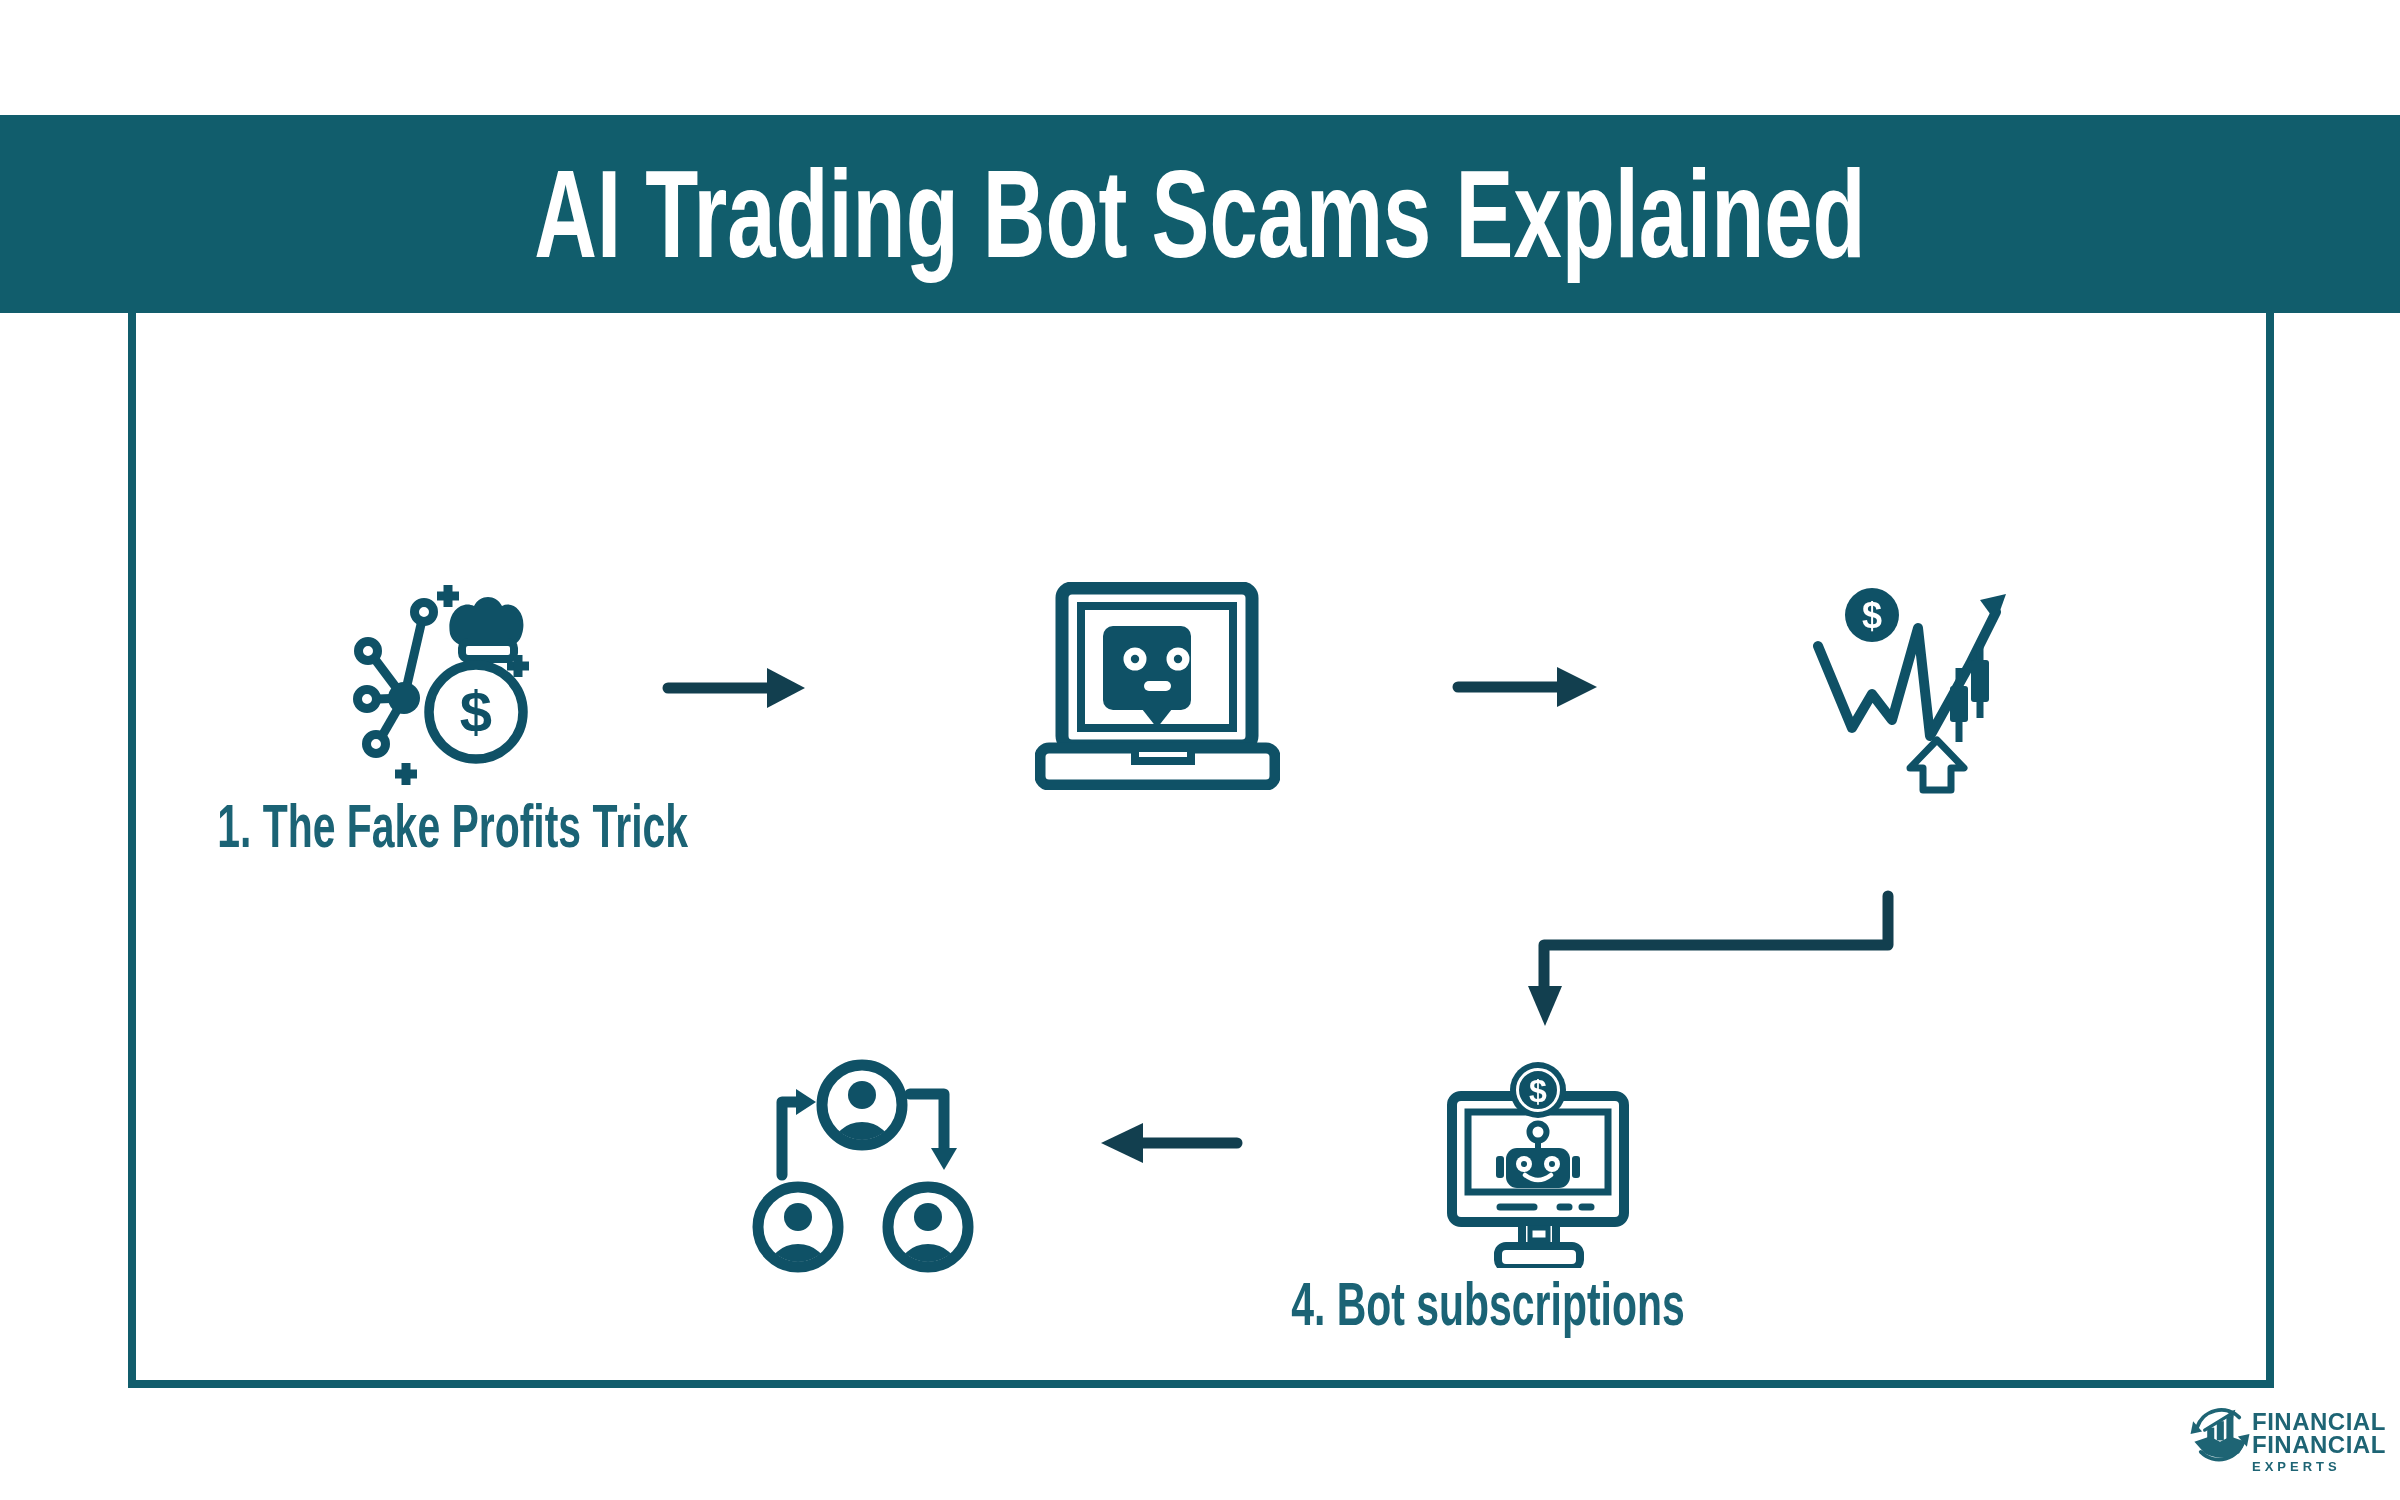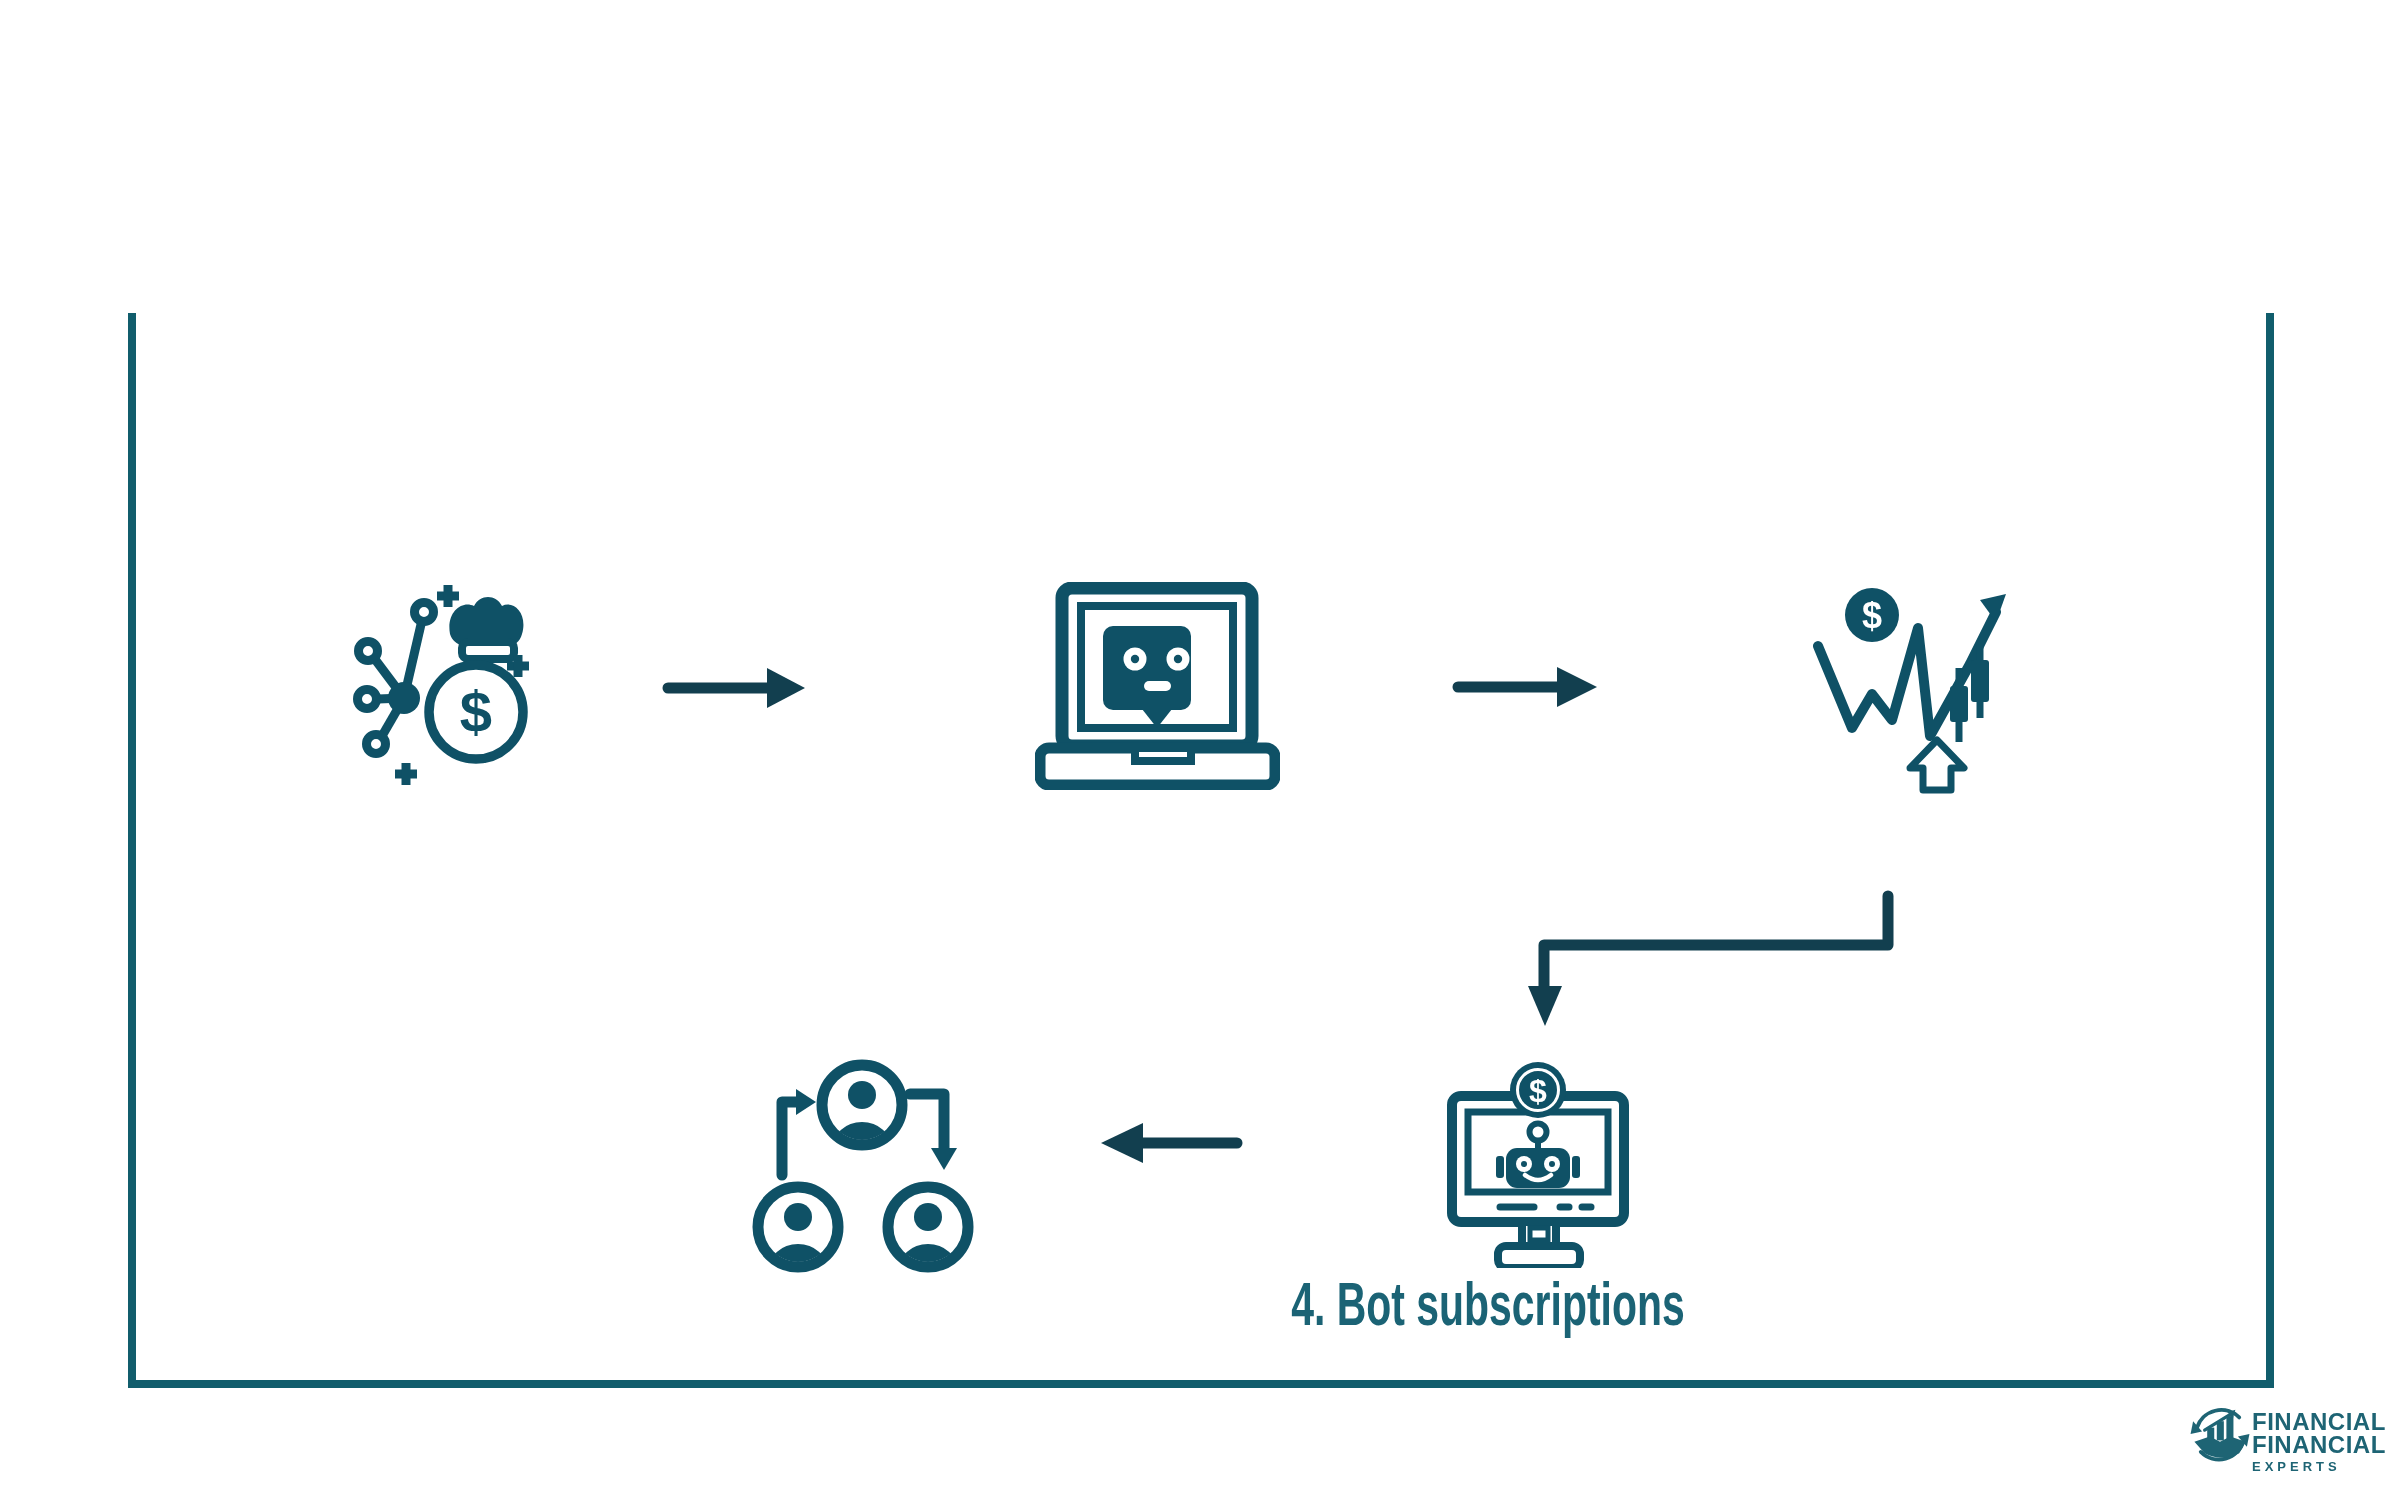--- a/index.html
+++ b/index.html
@@ -28,20 +28,23 @@
   .logo{position:absolute;left:2188px;top:1402px;display:flex;align-items:flex-start;}
   .logo-text{padding-top:8px;color:var(--logo);}
   .logo-line{font-weight:700;font-size:24px;line-height:23px;letter-spacing:0.5px;}
   .logo-sub{font-weight:700;font-size:13px;letter-spacing:4px;margin-top:3px;}
 </style>
 </head>
 <body>
 
 <div class="canvas">
 
+  <header class="banner">
+    <span class="condense title">AI Trading Bot Scams Explained</span>
+  </header>
 
   <div class="frame"></div>
 
   <svg class="abs" style="left:352px;top:578px;" width="180" height="214" viewBox="0 0 180 214">
     <g stroke="#0f5166" stroke-width="9" fill="none">
       <line x1="52" y1="120" x2="70" y2="42"></line>
       <line x1="52" y1="120" x2="22" y2="80"></line>
       <line x1="52" y1="120" x2="26" y2="121"></line>
       <line x1="52" y1="120" x2="30" y2="158"></line>
       <circle cx="72" cy="34" r="9.5" fill="#ffffff"></circle>
@@ -165,20 +168,23 @@
   <svg class="abs" style="left:1528px;top:888px;" width="372" height="152" viewBox="0 0 372 152">
     <path d="M360,8 L360,57 L16,57 L16,98" fill="none" stroke="#123f4f" stroke-width="11" stroke-linecap="round" stroke-linejoin="round"></path>
     <polygon points="0,98 34,98 17,138" fill="#123f4f"></polygon>
   </svg>
 
   <svg class="abs" style="left:1085px;top:1110px;" width="165" height="66" viewBox="0 0 165 66">
     <line x1="152" y1="33" x2="58" y2="33" stroke="#123f4f" stroke-width="11" stroke-linecap="round"></line>
     <polygon points="58,13 58,53 16,33" fill="#123f4f"></polygon>
   </svg>
 
+  <div class="step-label-box" style="left:3px;top:790px;">
+    <span class="condense step-label">1. The Fake Profits Trick</span>
+  </div>
   <div class="step-label-box" style="left:1038px;top:1268px;">
     <span class="condense step-label">4. Bot subscriptions</span>
   </div>
 
   <div class="logo">
     <svg width="64" height="64" viewBox="0 0 100 100">
       <path d="M80,24 A40,40 0 0 0 14,40" fill="none" stroke="#1e6474" stroke-width="6" stroke-linecap="round"></path>
       <polygon points="8,30 22,46 4,50" fill="#1e6474"></polygon>
       <path d="M20,78 A40,40 0 0 0 87,60" fill="none" stroke="#1e6474" stroke-width="6" stroke-linecap="round"></path>
       <polygon points="92,70 78,54 96,50" fill="#1e6474"></polygon>

